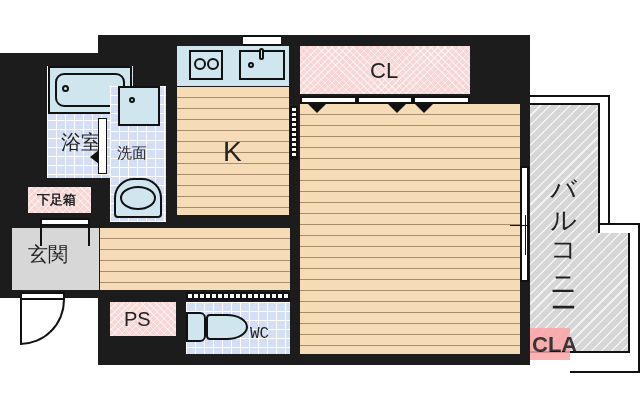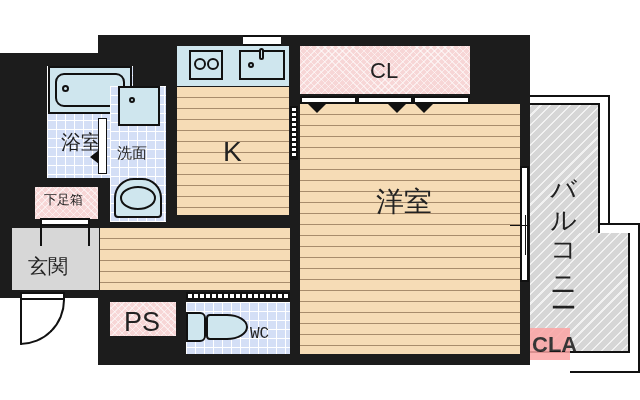--- a/index.html
+++ b/index.html
@@ -24,21 +24,21 @@
 <div class="abs tile" style="left:12px;top:66px;width:86px;height:112px;margin-left:35px;">
   <div class="abs lightblue" style="left:1px;top:0;width:84px;height:48px;border:2px solid #111;border-radius:0;">
     <div class="abs" style="left:5px;top:5px;width:70px;height:34px;border:2px solid #111;border-radius:9px;"></div>
     <div class="abs" style="left:12px;top:17px;width:7px;height:7px;border:2px solid #111;border-radius:50%;"></div>
   </div>
   <span class="label" style="left:14px;top:66px;font-size:20px;">浴室</span>
 </div>
 <div class="abs door-white" style="left:98px;top:118px;width:9px;height:56px;border-width:1px;"></div>
 <div class="abs" style="left:90px;top:150px;width:0;height:0;border-top:7px solid transparent;border-bottom:7px solid transparent;border-right:9px solid #111;"></div>
 
-<div class="abs pink" style="left:35px;top:187px;width:63px;height:32px;">
+<div class="abs pink" style="left:28px;top:187px;width:63px;height:26px;font-weight:bold;">
   <span class="label" style="left:9px;top:6px;font-size:13px;">下足箱</span>
 </div>
 
 <div class="abs tile" style="left:110px;top:86px;width:56px;height:136px;">
   <div class="abs lightblue" style="left:8px;top:0;width:42px;height:40px;border:2px solid #111;">
     <div class="abs" style="left:9px;top:9px;width:6px;height:6px;border:2px solid #111;border-radius:50%;"></div>
   </div>
   <span class="label" style="left:7px;top:60px;font-size:15px;">洗面</span>
   <div class="abs lightblue" style="left:4px;top:92px;width:48px;height:40px;border:2px solid #111;border-radius:20px 20px 4px 4px;">
     <div class="abs" style="left:4px;top:6px;width:36px;height:24px;border:2px solid #111;border-radius:50%;"></div>
@@ -68,48 +68,47 @@
 <div class="abs" style="left:300px;top:96px;width:170px;height:8px;display:flex;">
   <div style="flex:1;background:#fff;border:2px solid #111;"></div>
   <div style="flex:1;background:#fff;border:2px solid #111;"></div>
   <div style="flex:1;background:#fff;border:2px solid #111;"></div>
 </div>
 
 <div class="abs wood" style="left:300px;top:104px;width:220px;height:250px;">
   <div class="abs" style="left:8px;top:0;width:0;height:0;border-left:9px solid transparent;border-right:9px solid transparent;border-top:9px solid #111;"></div>
   <div class="abs" style="left:88px;top:0;width:0;height:0;border-left:9px solid transparent;border-right:9px solid transparent;border-top:9px solid #111;"></div>
   <div class="abs" style="left:115px;top:0;width:0;height:0;border-left:9px solid transparent;border-right:9px solid transparent;border-top:9px solid #111;"></div>
-  <span class="label" style="left:76px;top:84px;font-size:28px;">洋室</span>
 </div>
 
 <div class="abs" style="left:520px;top:166px;width:9px;height:116px;background:#fff;border:2px solid #111;"></div>
 <div class="abs" style="left:510px;top:225px;width:32px;height:1px;background:#111;"></div>
 <div class="abs" style="left:525px;top:215px;width:1px;height:40px;background:#111;"></div>
 
 <div class="abs" style="left:530px;top:95px;width:80px;height:140px;border:2px solid #111;border-left:none;background:#fff;"></div>
 <div class="abs" style="left:570px;top:223px;width:70px;height:150px;border:2px solid #111;border-left:none;background:#fff;"></div>
 <div class="abs balc" style="left:530px;top:103px;width:70px;height:250px;border:2px solid #111;border-left:none;"></div>
 <div class="abs balc" style="left:570px;top:233px;width:60px;height:120px;border:2px solid #111;border-left:none;border-top:none;"></div>
 <div class="abs" style="left:552px;top:160px;width:24px;">
   <span style="writing-mode:vertical-rl;font-size:26px;line-height:24px;letter-spacing:4px;">バルコニー</span>
 </div>
 
 <div class="abs wood" style="left:100px;top:228px;width:190px;height:62px;"></div>
 
 <div class="abs gray" style="left:12px;top:228px;width:87px;height:62px;">
-  <span class="label" style="left:16px;top:28px;font-size:20px;">玄関</span>
+  <span class="label" style="left:16px;top:16px;font-size:20px;">玄関</span>
 </div>
 <div class="abs door-white" style="left:40px;top:218px;width:50px;height:8px;"></div>
 <div class="abs" style="left:40px;top:226px;width:50px;height:20px;border-left:2px solid #111;border-right:2px solid #111;"></div>
 
 <div class="abs door-white" style="left:20px;top:292px;width:45px;height:8px;"></div>
 <div class="abs" style="left:20px;top:300px;width:45px;height:45px;border-left:2px solid #111;border-bottom:2px solid #111;border-right:2px solid #111;border-bottom-left-radius:0;border-bottom-right-radius:45px;background:#fff;"></div>
 
 <div class="abs pink" style="left:110px;top:302px;width:66px;height:34px;">
-  <span class="label" style="left:14px;top:7px;font-size:27px;font-family:'Liberation Sans',sans-serif;">PS</span>
+  <span class="label" style="left:14px;top:7px;font-size:20px;font-family:'Liberation Sans',sans-serif;">PS</span>
 </div>
 
 <div class="abs" style="left:186px;top:292px;width:104px;height:8px;background:#fff;border:2px solid #111;background-image:repeating-linear-gradient(90deg,#fff 0 4px,#111 4px 6px);"></div>
 <div class="abs tile" style="left:186px;top:302px;width:104px;height:52px;">
   <div class="abs lightblue" style="left:0;top:10px;width:20px;height:30px;border:2px solid #111;border-radius:0 6px 6px 0;"></div>
   <div class="abs lightblue" style="left:20px;top:12px;width:42px;height:26px;border:2px solid #111;border-radius:4px 50% 50% 4px;"></div>
   <span class="label" style="left:64px;top:24px;font-size:16px;font-family:Liberation Mono, monospace;">WC</span>
 </div>
 
 <div class="abs" style="left:530px;top:328px;width:40px;height:32px;background:#fca5a5;opacity:.85;">

